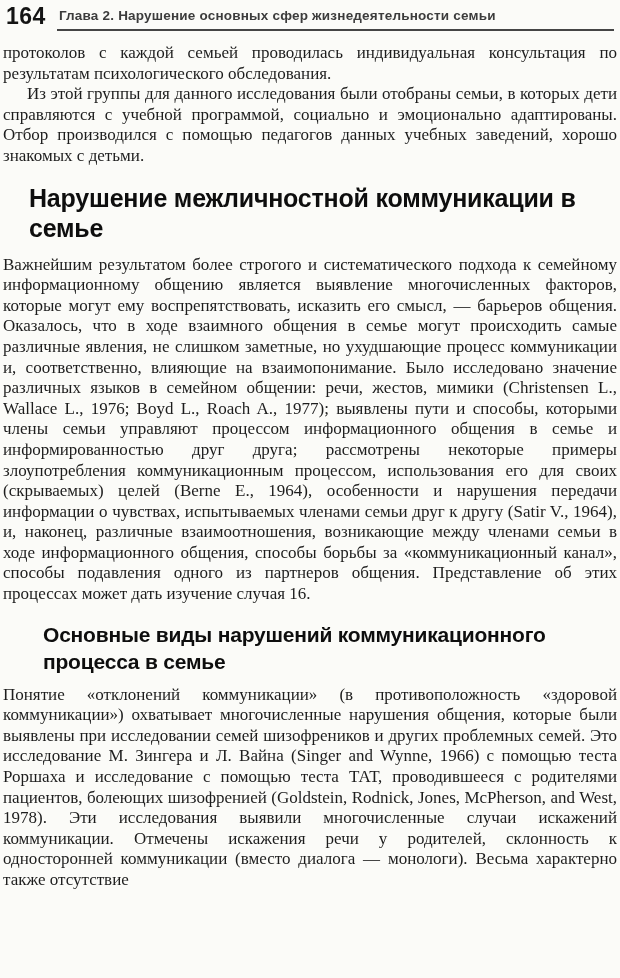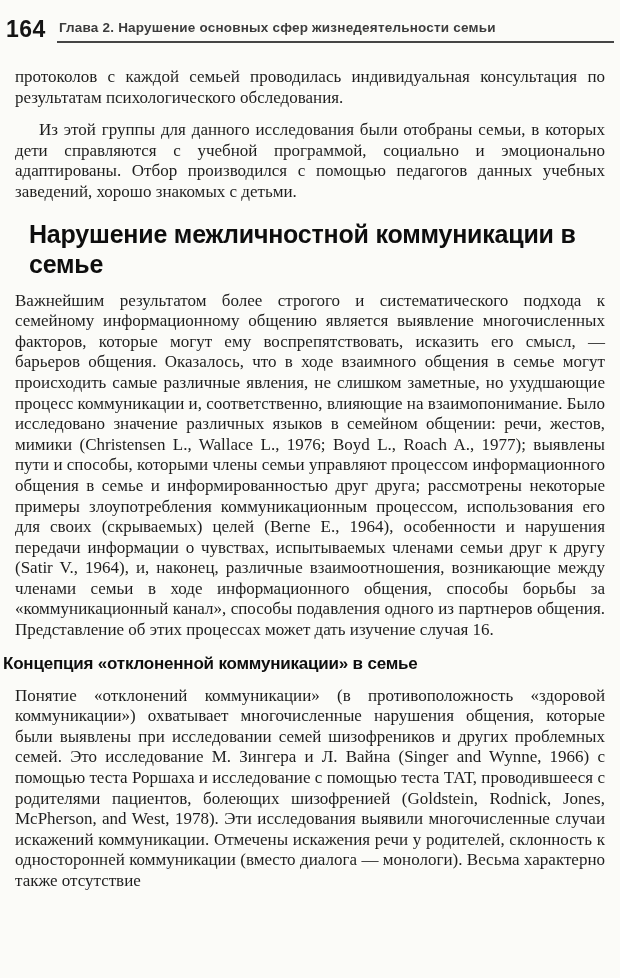--- a/index.html
+++ b/index.html
@@ -16,22 +16,22 @@
     width: 620px;
     height: 978px;
     box-sizing: border-box;
     overflow: hidden;
     background: #fbfbf8;
   }
 
   
   .running-head {
     display: flex;
-    align-items: center;
-    padding: 16px 6px 0 6px;
+    align-items: flex-start;
+    padding: 4px 6px 0 6px;
   }
   .page-num {
     font-family: "Liberation Sans", "DejaVu Sans", sans-serif;
     font-weight: 700;
     font-size: 23px;
     line-height: 25px;
     color: #141414;
     letter-spacing: 0.5px;
     flex: 0 0 auto;
   }
@@ -53,21 +53,21 @@
   
   .content {
     padding: 12px 3px 0 3px;
     font-family: "Liberation Serif", "DejaVu Serif", serif;
     font-size: 17px;
     line-height: 20.6px;
     text-align: justify;
     color: #1d1d1d;
   }
   .content p {
-    margin: 12px;
+    margin: 0;
   }
   .content p.indent {
     text-indent: 24px;
   }
 
   
   .h-main, .h-section, .h-sub {
     font-family: "Liberation Sans", "DejaVu Sans", sans-serif;
     font-weight: 700;
     text-align: left;
@@ -105,21 +105,21 @@
   <div class="content">
 
     <p>протоколов с каждой семьей проводилась индивидуальная консультация по результатам психологического обследования.</p>
 
     <p class="indent">Из этой группы для данного исследования были отобраны семьи, в которых дети справляются с учебной программой, социально и эмоционально адаптированы. Отбор производился с помощью педагогов данных учебных заведений, хорошо знакомых с детьми.</p>
 
     <div class="h-main">Нарушение межличностной коммуникации в семье</div>
 
     <p>Важнейшим результатом более строгого и систематического подхода к семейному информационному общению является выявление многочисленных факторов, которые могут ему воспрепятствовать, исказить его смысл, — барьеров общения. Оказалось, что в ходе взаимного общения в семье могут происходить самые различные явления, не слишком заметные, но ухудшающие процесс коммуникации и, соответственно, влияющие на взаимопонимание. Было исследовано значение различных языков в семейном общении: речи, жестов, мимики (Christensen L., Wallace L., 1976; Boyd L., Roach A., 1977); выявлены пути и способы, которыми члены семьи управляют процессом информационного общения в семье и информированностью друг друга; рассмотрены некоторые примеры злоупотребления коммуникационным процессом, использования его для своих (скрываемых) целей (Berne E., 1964), особенности и нарушения передачи информации о чувствах, испытываемых членами семьи друг к другу (Satir V., 1964), и, наконец, различные взаимоотношения, возникающие между членами семьи в ходе информационного общения, способы борьбы за «коммуникационный канал», способы подавления одного из партнеров общения. Представление об этих процессах может дать изучение случая 16.</p>
 
+    <div class="h-section">Основные виды нарушений коммуникационного процесса в семье</div>
 
 
-    <div class="h-sub">Концепция «отклоненной коммуникации» в семье</div>
 
     <p>Понятие «отклонений коммуникации» (в противоположность «здоровой коммуникации») охватывает многочисленные нарушения общения, которые были выявлены при исследовании семей шизофреников и других проблемных семей. Это исследование М. Зингера и Л. Вайна (Singer and Wynne, 1966) с помощью теста Роршаха и исследование с помощью теста ТАТ, проводившееся с родителями пациентов, болеющих шизофренией (Goldstein, Rodnick, Jones, McPherson, and West, 1978). Эти исследования выявили многочисленные случаи искажений коммуникации. Отмечены искажения речи у родителей, склонность к односторонней коммуникации (вместо диалога — монологи). Весьма характерно также отсутствие</p>
 
   </div>
 
 </div>
 
 </body></html>

